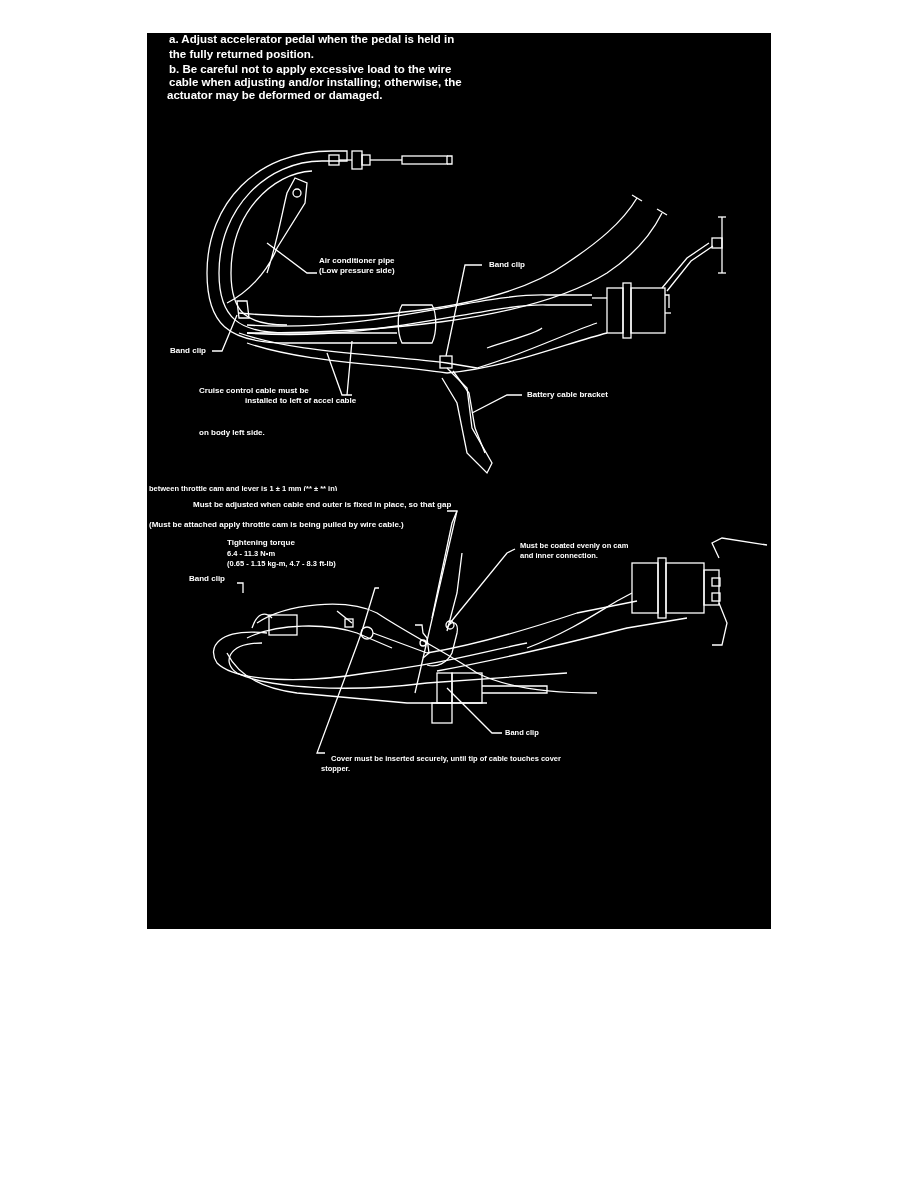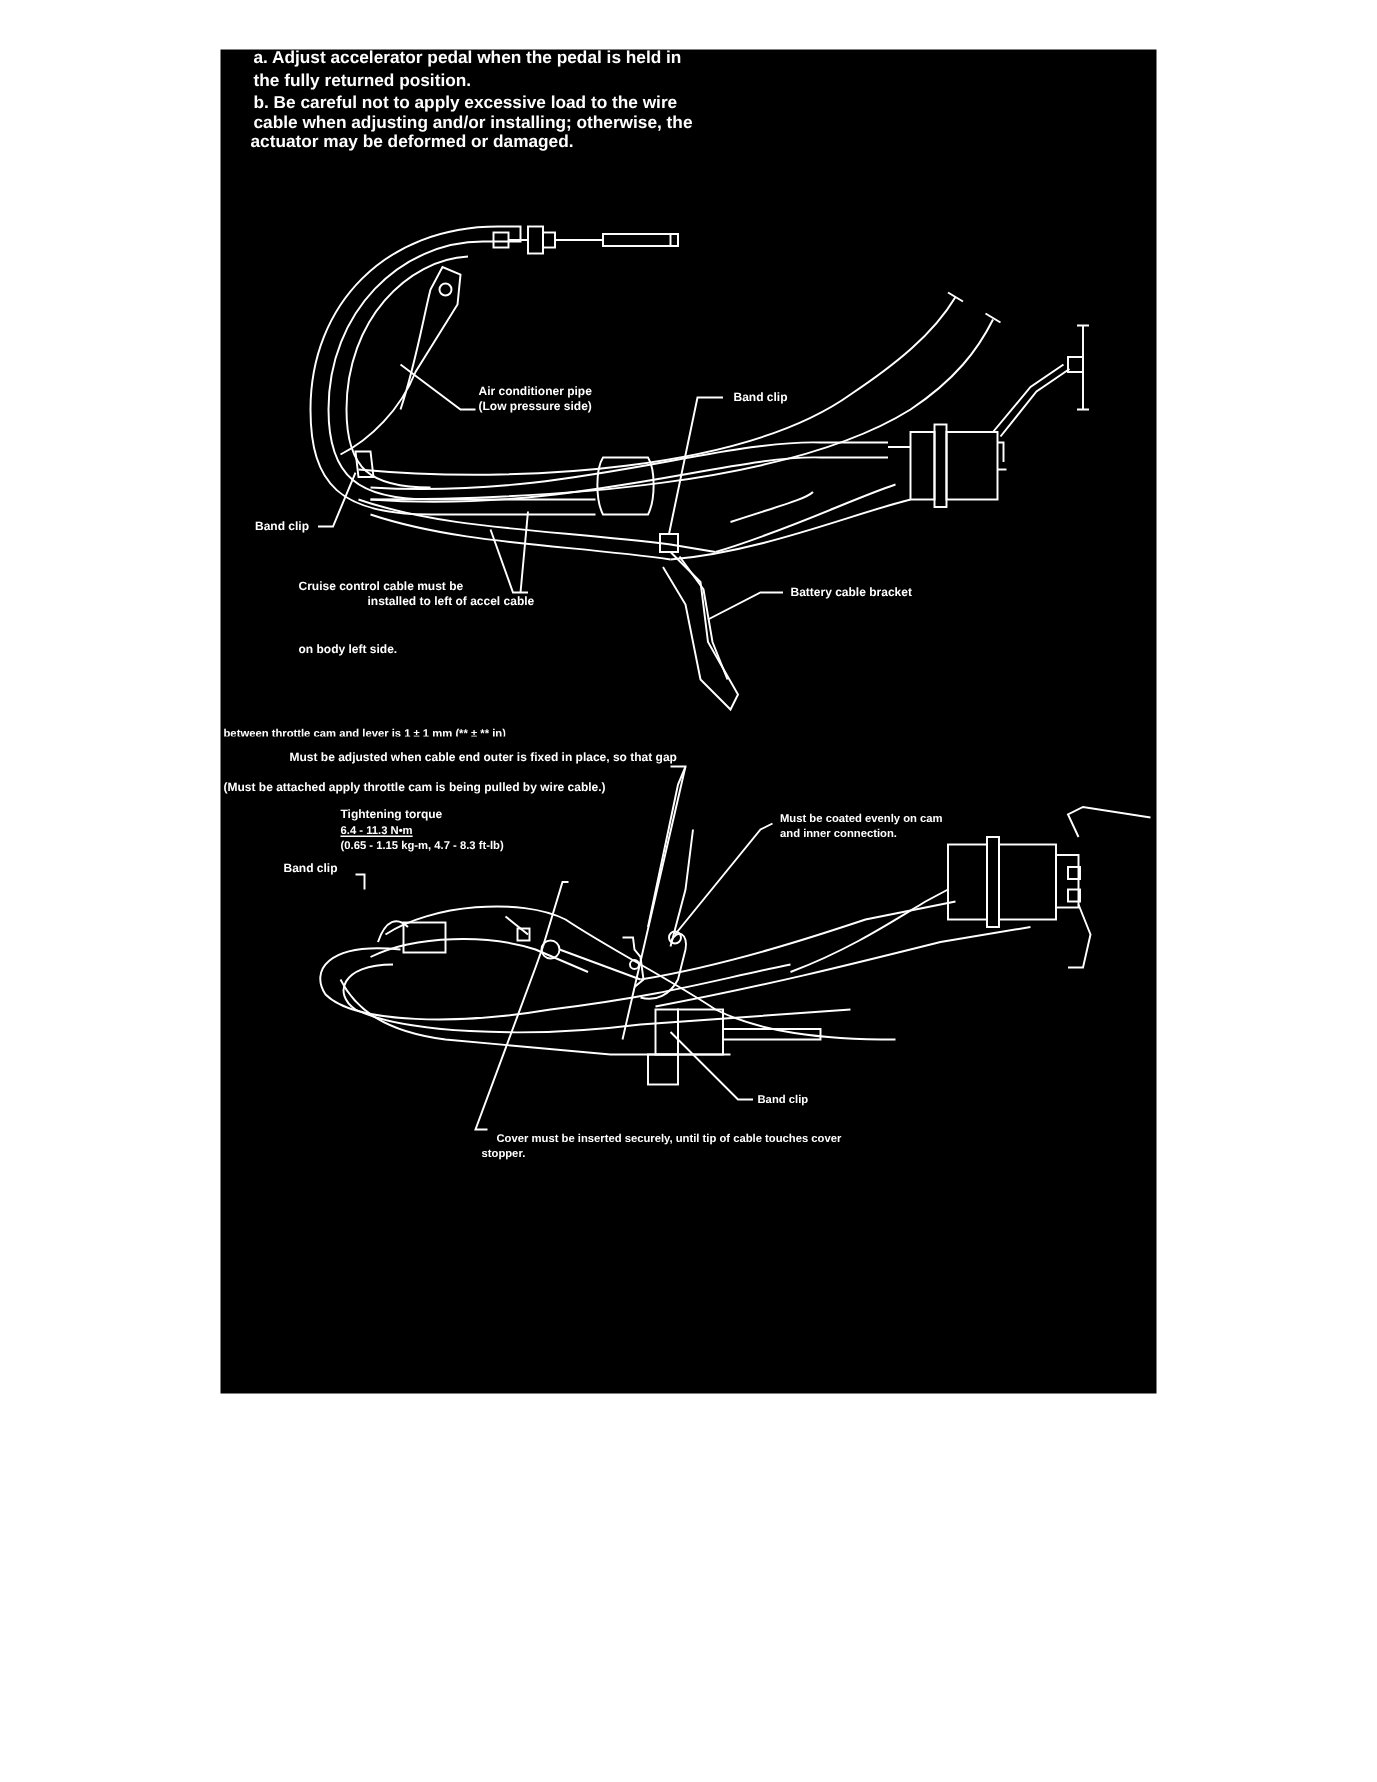--- a/index.html
+++ b/index.html
@@ -141,21 +141,21 @@
   <div class="txt lbl" style="left:23px; top:313px;">Band clip</div>
   <div class="txt lbl" style="left:52px; top:353px;">Cruise control cable must be</div>
   <div class="txt lbl" style="left:52px; top:363px;padding-left:46px;">installed to left of accel cable</div>
   <div class="txt lbl" style="left:52px; top:395px;">on body left side.</div>
   <div class="txt lbl" style="left:380px; top:357px;">Battery cable bracket</div>
 
   <div class="txt lbl" style="left:2px; top:467px;padding-left:44px;">Must be adjusted when cable end outer is fixed in place, so that gap</div>
   <div class="txt lbl-sm" style="left:2px; top:451px; height:7px; overflow:hidden;">between throttle cam and lever is  1 ± 1  mm  (** ± ** in)</div>
   <div class="txt lbl" style="left:2px; top:487px;">(Must be attached apply throttle cam is being pulled by wire cable.)</div>
   <div class="txt lbl" style="left:80px; top:505px;">Tightening torque</div>
-  <div class="txt lbl-sm" style="left:80px; top:516px;text-decoration:underline;">6.4 - 11.3 N•m</div>
+  <div class="txt lbl-sm" style="left:80px; top:516px;">6.4 - 11.3 N•m</div>
   <div class="txt lbl-sm" style="left:80px; top:526px;">(0.65 - 1.15 kg-m, 4.7 - 8.3 ft-lb)</div>
   <div class="txt lbl" style="left:42px; top:541px;">Band clip</div>
   <div class="txt lbl-sm" style="left:373px; top:508px;">Must be coated evenly on cam</div>
   <div class="txt lbl-sm" style="left:373px; top:518px;">and inner connection.</div>
   <div class="txt lbl-sm" style="left:358px; top:695px;">Band clip</div>
   <div class="txt lbl-sm" style="left:184px; top:721px;">Cover must be inserted securely, until tip of cable touches cover</div>
   <div class="txt lbl-sm" style="left:174px; top:731px;">stopper.</div>
 </div>
 
 </body></html>

